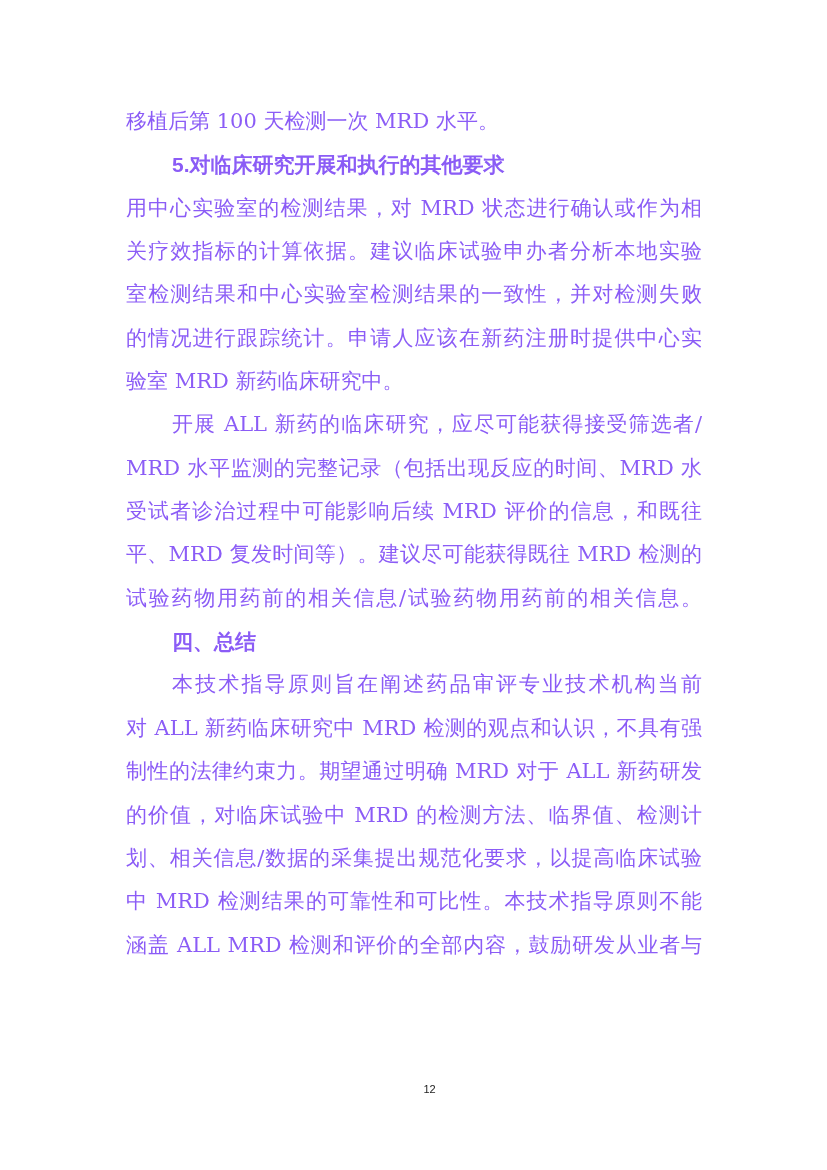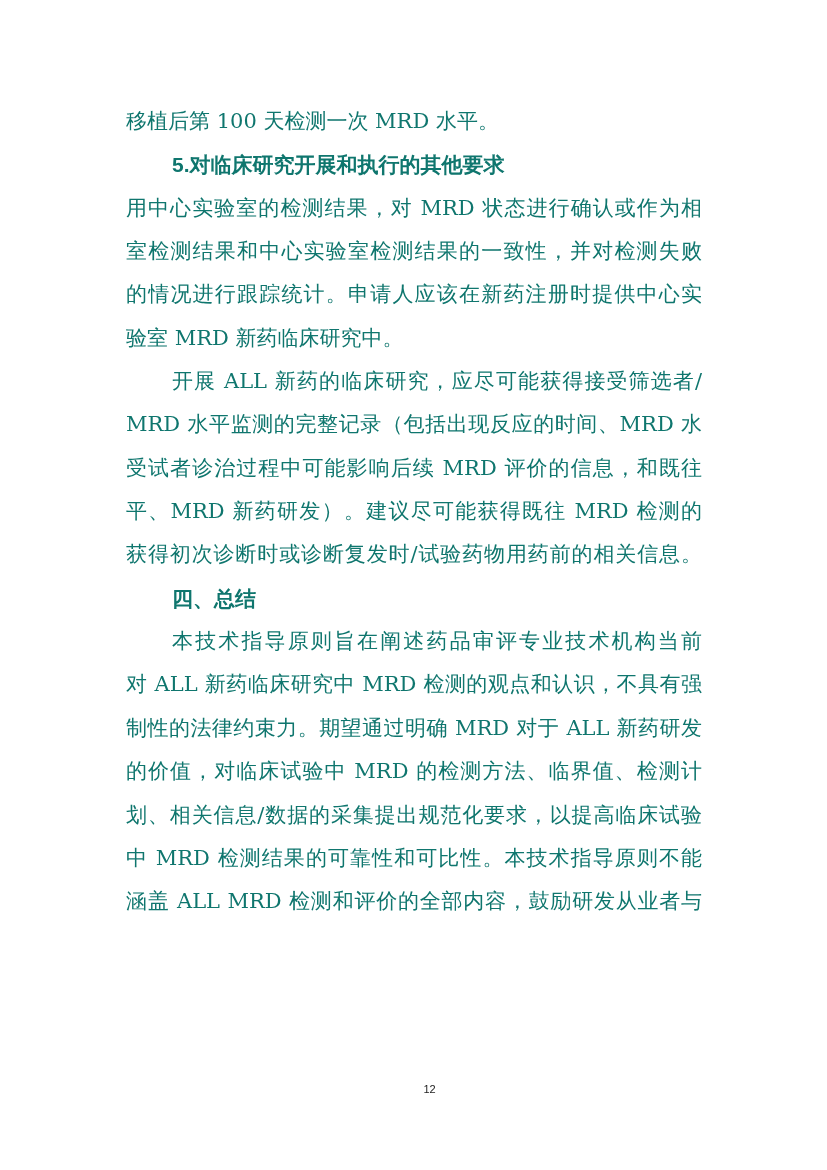--- a/index.html
+++ b/index.html
@@ -2,21 +2,21 @@
 <html><head>
 <meta charset="utf-8">
 <style>
   html, body { margin: 0; padding: 0; background: #ffffff; }
   body { width: 827px; height: 1170px; position: relative; overflow: hidden; }
   .page { position: absolute; left: 0; top: 0; width: 827px; height: 1170px; background: #fff; }
   .text-block { position: absolute; left: 126px; top: 100px; width: 576px; }
   .line {
     height: 43.35px; line-height: 43.35px;
     font-family: "DejaVu Serif", "Liberation Serif", serif;
-    font-size: 21px; color: #0f766e;
+    font-size: 21px; color: #8b5cf6;
     white-space: nowrap; text-align: justify; text-align-last: justify;
     overflow: visible;
   }
   .line.last { text-align-last: left; }
   .line.indent { padding-left: 46px; }
   .line.heading {
     font-family: Liberation Sans, sans-serif;
     font-weight: bold; text-align-last: left; padding-left: 46px; font-size: 21px;
   }
   .page-number {
@@ -25,28 +25,29 @@
   }
 </style>
 </head>
 <body>
 
 <div class="page">
   <div class="text-block">
     <div class="line last">移植后第 100 天检测一次 MRD 水平。</div>
     <div class="line heading">5.对临床研究开展和执行的其他要求</div>
     <div class="line">用中心实验室的检测结果，对 MRD 状态进行确认或作为相</div>
+    <div class="line">关疗效指标的计算依据。建议临床试验申办者分析本地实验</div>
     <div class="line">室检测结果和中心实验室检测结果的一致性，并对检测失败</div>
     <div class="line">的情况进行跟踪统计。申请人应该在新药注册时提供中心实</div>
     <div class="line last">验室 MRD 新药临床研究中。</div>
     <div class="line indent">开展 ALL 新药的临床研究，应尽可能获得接受筛选者/</div>
     <div class="line">MRD 水平监测的完整记录（包括出现反应的时间、MRD 水</div>
     <div class="line">受试者诊治过程中可能影响后续 MRD 评价的信息，和既往</div>
-    <div class="line">平、MRD 新药研发）。建议尽可能获得既往 MRD 检测的</div>
-    <div class="line">获得初次诊断时或诊断复发时/试验药物用药前的相关信息。</div>
+    <div class="line">平、MRD 复发时间等）。建议尽可能获得既往 MRD 检测的</div>
+    <div class="line">试验药物用药前的相关信息/试验药物用药前的相关信息。</div>
     <div class="line heading">四、总结</div>
     <div class="line indent">本技术指导原则旨在阐述药品审评专业技术机构当前</div>
     <div class="line">对 ALL 新药临床研究中 MRD 检测的观点和认识，不具有强</div>
     <div class="line">制性的法律约束力。期望通过明确 MRD 对于 ALL 新药研发</div>
     <div class="line">的价值，对临床试验中 MRD 的检测方法、临界值、检测计</div>
     <div class="line">划、相关信息/数据的采集提出规范化要求，以提高临床试验</div>
     <div class="line">中 MRD 检测结果的可靠性和可比性。本技术指导原则不能</div>
     <div class="line">涵盖 ALL MRD 检测和评价的全部内容，鼓励研发从业者与</div>
   </div>
   <div class="page-number">12</div>

